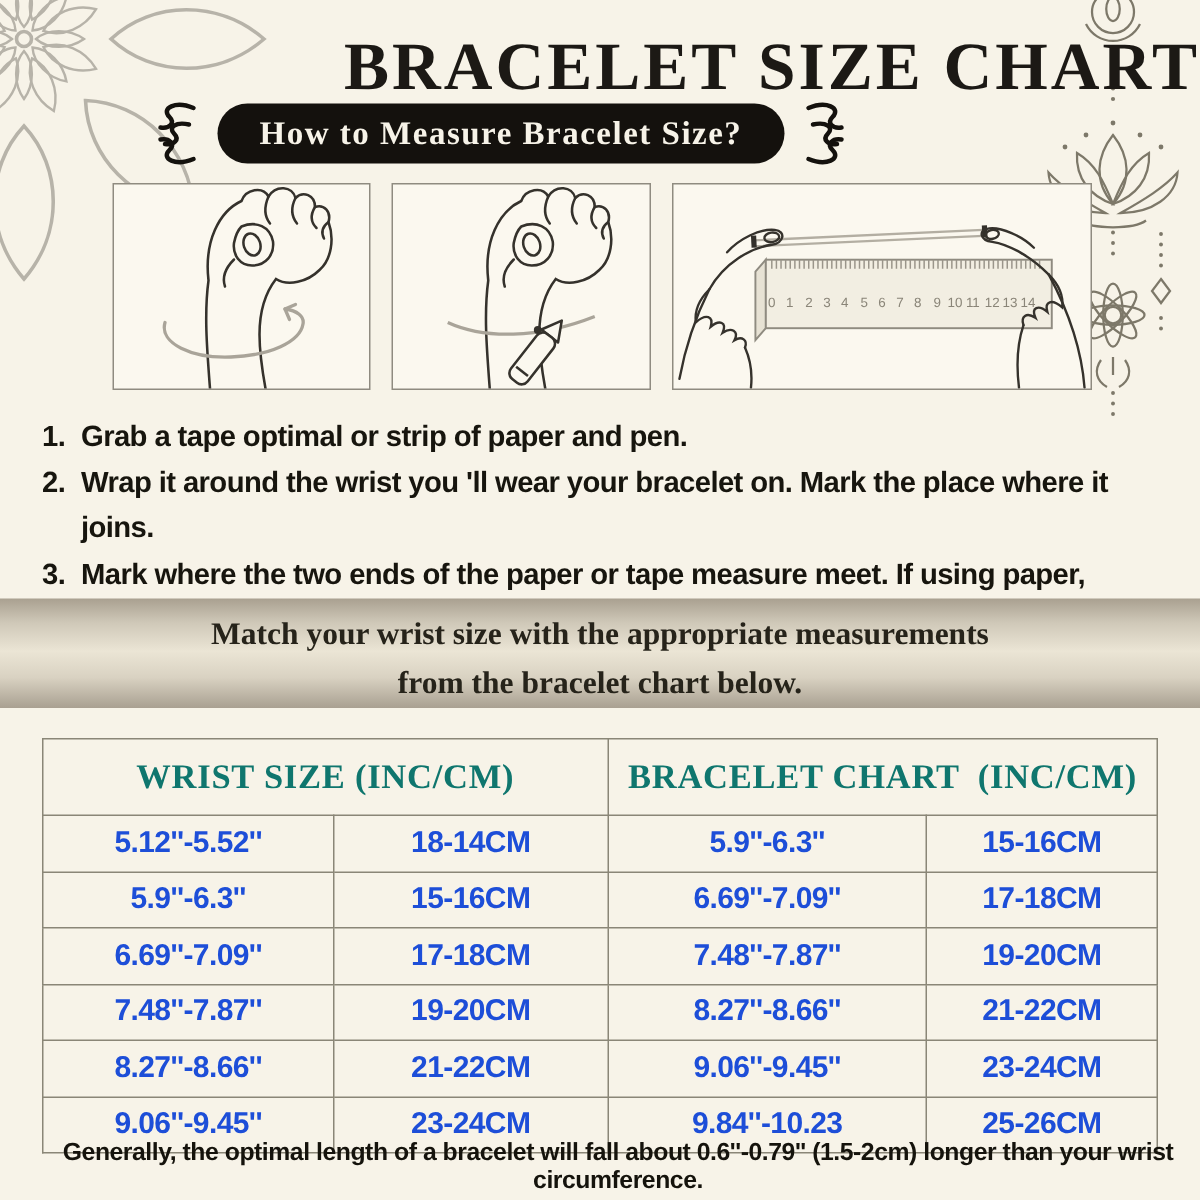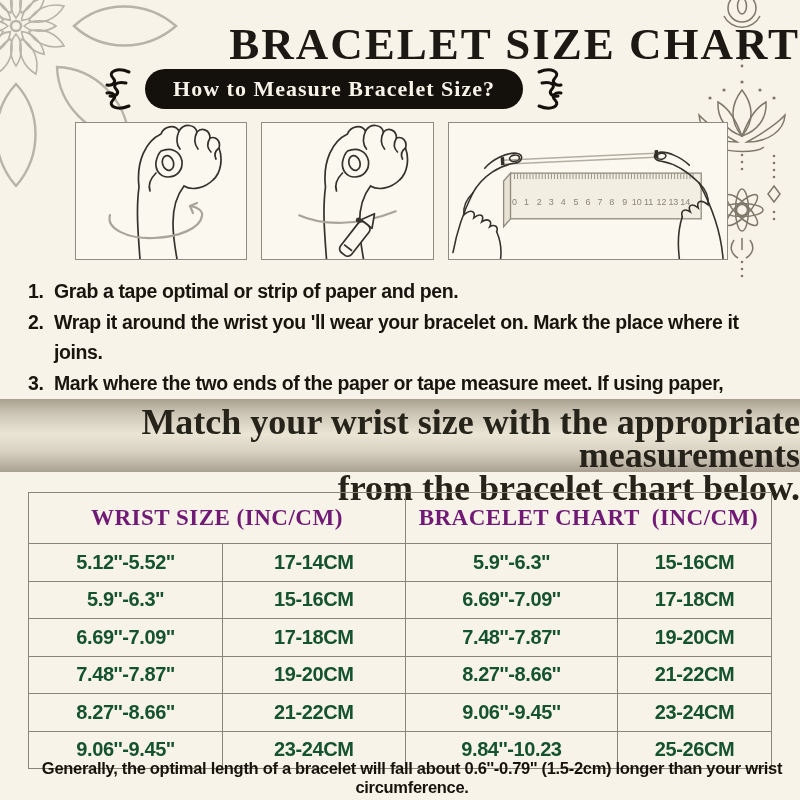--- a/index.html
+++ b/index.html
@@ -18,27 +18,27 @@
         font-family:"Liberation Serif",serif;font-weight:bold;font-size:22px;letter-spacing:1px;}
   .boxes{position:absolute;top:122px;left:75px;display:flex;gap:14px;}
   .illu-box{background:#fbf8ef;border:1px solid #8f8b80;height:136px;}
   .steps{position:absolute;top:276px;left:28px;width:748px;}
   .step{display:flex;font-size:19.5px;line-height:30.5px;font-weight:bold;
         letter-spacing:-0.4px;color:#17150e;}
   .step-num{flex:0 0 26px;}
   .step-text{flex:1;}
   .banner{position:absolute;top:399px;left:0;width:800px;height:73px;
         background:linear-gradient(180deg,#a9a090 0%,#cfc8b8 22%,#ebe5d5 48%,#d9d2c2 72%,#a9a091 100%);
-        text-align:right;font-family:"Liberation Serif",serif;font-weight:bold;
-        font-size:36px;line-height:33px;color:#26231a;padding-top:7px;box-sizing:border-box;}
+        text-align:center;font-family:"Liberation Serif",serif;font-weight:bold;
+        font-size:21px;line-height:33px;color:#26231a;padding-top:7px;box-sizing:border-box;}
   .size-table{position:absolute;top:492px;left:28px;width:744px;border-collapse:collapse;}
-  .size-table th,.size-table td{border:1px solid #8a8677;text-align:center;color:#701a75;}
+  .size-table th,.size-table td{border:1px solid #8a8677;text-align:center;color:#0f766e;}
   .size-table th{height:48px;font-family:"Liberation Serif",serif;font-weight:bold;
         font-size:23px;letter-spacing:0.5px;white-space:pre;}
-  .size-table td{height:34.5px;font-size:20px;font-weight:bold;letter-spacing:-0.4px;color:#14532d;}
+  .size-table td{height:34.5px;font-size:20px;font-weight:bold;letter-spacing:-0.4px;color:#1d4ed8;}
   .footer-note{position:absolute;top:759px;left:12px;width:800px;text-align:center;
         font-size:16.5px;font-weight:bold;letter-spacing:-0.3px;color:#15130c;}
   .ruler-num{font-size:9px;fill:#8a8578;font-family:"Liberation Sans",sans-serif;}
 </style>
 </head>
 <body>
 
 <div class="page">
 
   <div class="deco deco-mandala">
@@ -267,21 +267,21 @@
       </colgroup>
     <thead>
       <tr>
         <th colspan="2">WRIST SIZE (INC/CM)</th>
         <th colspan="2">BRACELET CHART  (INC/CM)</th>
       </tr>
     </thead>
     <tbody>
       <tr>
         <td>5.12''-5.52''</td>
-        <td>17-14CM</td>
+        <td>18-14CM</td>
         <td>5.9''-6.3''</td>
         <td>15-16CM</td>
       </tr>
       <tr>
         <td>5.9''-6.3''</td>
         <td>15-16CM</td>
         <td>6.69''-7.09''</td>
         <td>17-18CM</td>
       </tr>
       <tr>

